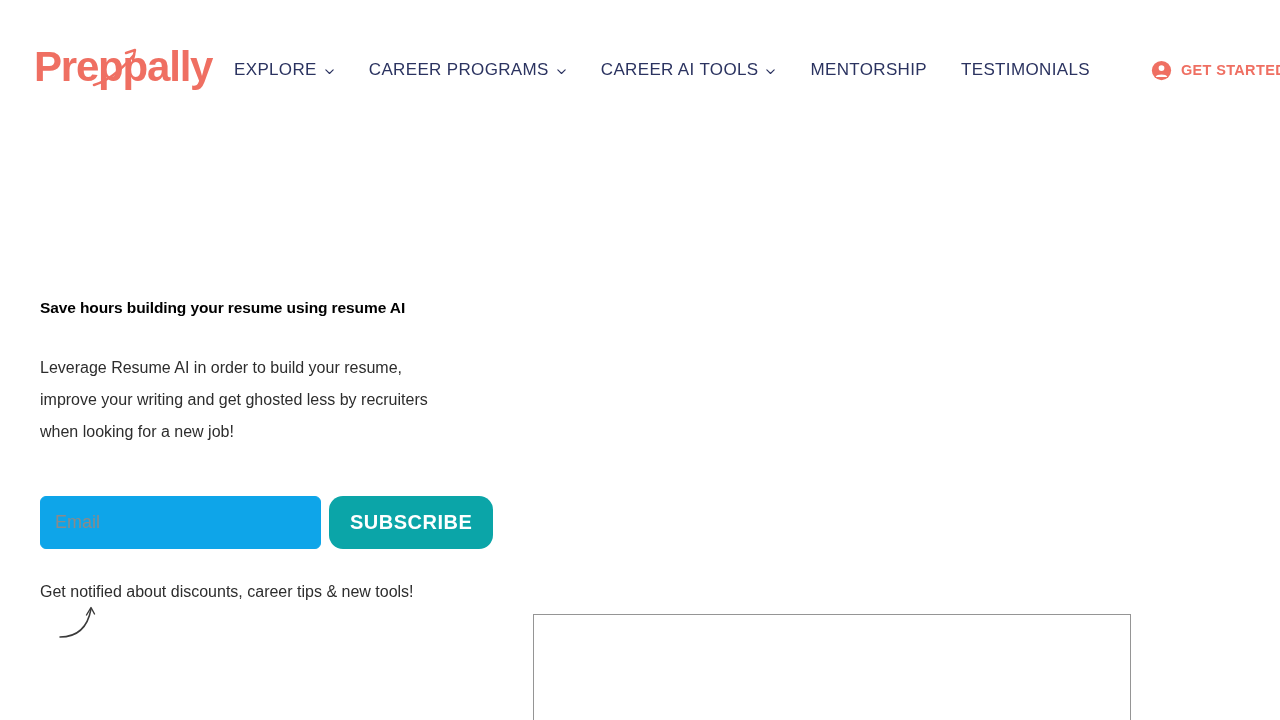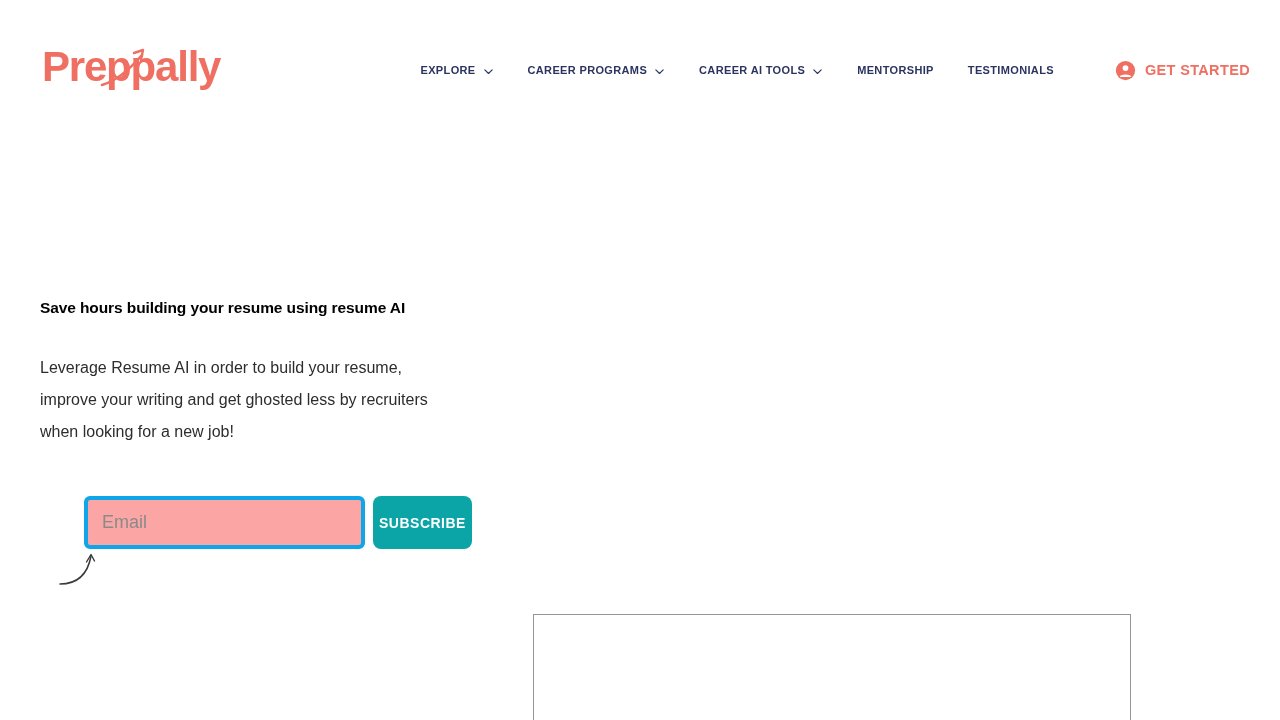--- a/index.html
+++ b/index.html
@@ -18,41 +18,41 @@
     align-items: center;
     padding: 0 30px;
     background: #ffffff;
   }
 
   .logo {
     display: block;
     width: 200px;
     height: 56px;
     flex: 0 0 auto;
-    margin-left: 12px;
+    margin-left: 4px;
     margin-top: 2px;
   }
 
   .main-nav {
     flex: 1 1 auto;
     display: flex;
     align-items: center;
     justify-content: flex-end;
     gap: 0px;
     margin-top: 4px;
   }
 
   .nav-item {
     display: flex;
     align-items: center;
     gap: 7px;
     padding: 0 17px;
     color: #2b3360;
-    font-size: 11px;
-    font-weight: bold;
+    font-size: 17px;
+    font-weight: normal;
     letter-spacing: 0.35px;
     text-transform: uppercase;
     white-space: nowrap;
     cursor: pointer;
     text-decoration: none;
   }
   .nav-item:first-child { padding-left: 0; }
 
   .chev { display: block; width: 11px; height: 11px; flex: 0 0 auto; margin-top: 2px; }
 
@@ -118,40 +118,39 @@
     margin-top: 48px;
     display: flex;
     align-items: stretch;
     gap: 8px;
   }
 
   .email-input {
     width: 281px;
     height: 53px;
     padding: 0 14px;
-    border: 4px solid #0ea5e9;
+    border: 1px solid #0ea5e9;
     border-radius: 6px;
-    background: #fca5a5;
+    background: #0ea5e9;
     font-family: "Liberation Sans", sans-serif;
     font-size: 18px;
     color: #2d2d2d;
     outline: none;
-    margin-left: 44px;
   }
   .email-input::placeholder { color: #8a8a8a; }
 
   .subscribe-btn {
     height: 53px;
-    padding: 0 6px;
+    padding: 0 21px;
     border: none;
-    border-radius: 8px;
+    border-radius: 14px;
     background: #0ba5a8;
     color: #ffffff;
     font-family: "Liberation Sans", sans-serif;
-    font-size: 14px;
+    font-size: 20px;
     font-weight: bold;
     letter-spacing: 0.5px;
     text-transform: uppercase;
     cursor: pointer;
   }
 
   .form-note {
     margin-top: 33px;
     color: #2d2d2d;
     font-size: 16px;
@@ -240,20 +239,21 @@
 
     <p class="hero-sub">Save hours building your resume using resume AI</p>
 
     <p class="hero-body">Leverage Resume AI in order to build your resume, improve your writing and get ghosted less by recruiters when looking for a new job!</p>
 
     <form class="signup-form">
       <input class="email-input" type="text" placeholder="Email" style="">
       <button class="subscribe-btn" type="submit">SUBSCRIBE</button>
     </form>
 
+    <p class="form-note">Get notified about discounts, career tips &amp; new tools!</p>
 
     <svg class="doodle-arrow" viewBox="0 0 62 36">
       <path d="M2 33 C16 33, 29 27, 33 5" stroke="#3a3a3a" stroke-width="1.5" fill="none" stroke-linecap="round"></path>
       <path d="M28.5 11 L33 3.5 L36.5 10" stroke="#3a3a3a" stroke-width="1.4" fill="none" stroke-linecap="round" stroke-linejoin="round"></path>
     </svg>
 
   </div>
 
   <div class="media-frame"></div>
 

